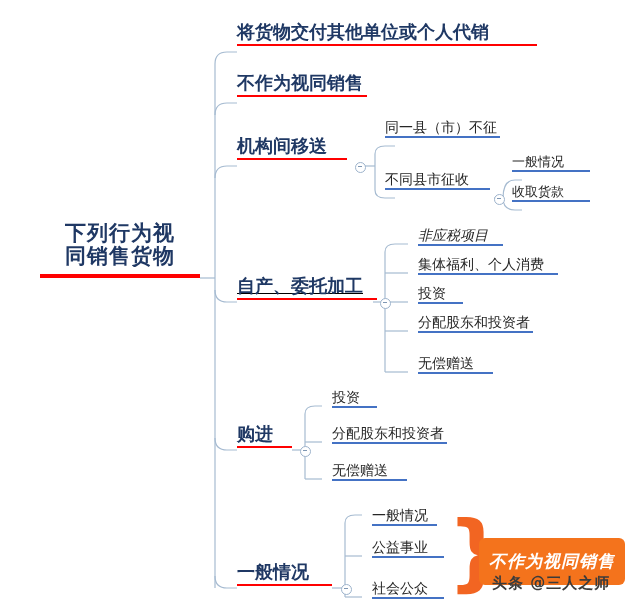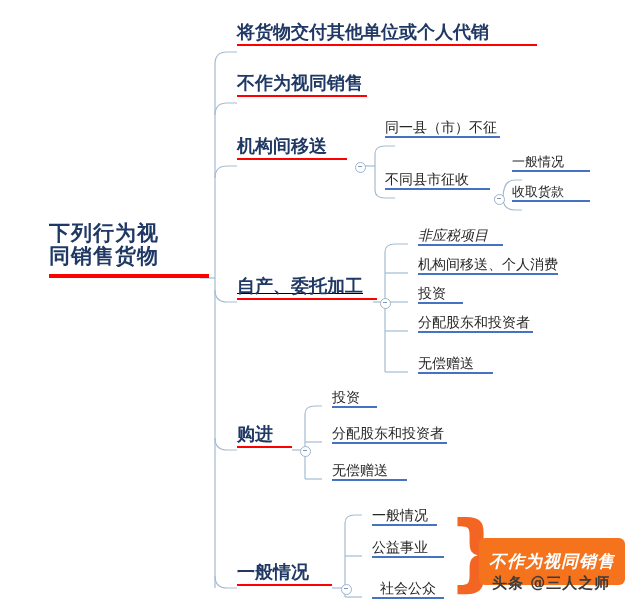--- a/index.html
+++ b/index.html
@@ -11,21 +11,21 @@
     position:relative;
   }
   #canvas{position:absolute;left:0;top:0;width:640px;height:610px;}
   svg.links{position:absolute;left:0;top:0;width:640px;height:610px;pointer-events:none;}
 
   .node{position:absolute;white-space:nowrap;}
   .node .txt{display:block;line-height:1.1;}
 
   
   .root{
-    left:49px;top:222px;width:160px;
+    left:40px;top:222px;width:160px;text-align:center;
   }
   .root .txt{
     color:#1F3864;font-weight:bold;font-size:21px;letter-spacing:1px;
   }
   .root .rule{
     height:4px;background:#FF0000;margin-top:6px;width:160px;
   }
 
   
   .main{}
@@ -162,21 +162,21 @@
     <span class="txt">自产、委托加工</span>
     <div class="rule"></div>
   </div>
   <div class="toggle" style="left:380px;top:298px;"></div>
 
   <div class="node sub" style="left:418px;top:228px;width:85px;font-style:italic;">
     <span class="txt">非应税项目</span>
     <div class="rule"></div>
   </div>
   <div class="node sub" style="left:418px;top:257px;width:140px;">
-    <span class="txt">机构间移送、个人消费</span>
+    <span class="txt">集体福利、个人消费</span>
     <div class="rule"></div>
   </div>
   <div class="node sub" style="left:418px;top:286px;width:45px;">
     <span class="txt">投资</span>
     <div class="rule"></div>
   </div>
   <div class="node sub" style="left:418px;top:315px;width:115px;">
     <span class="txt">分配股东和投资者</span>
     <div class="rule"></div>
   </div>
@@ -211,21 +211,21 @@
   <div class="toggle" style="left:341px;top:584px;"></div>
 
   <div class="node sub" style="left:372px;top:508px;width:65px;">
     <span class="txt">一般情况</span>
     <div class="rule"></div>
   </div>
   <div class="node sub" style="left:372px;top:540px;width:72px;">
     <span class="txt">公益事业</span>
     <div class="rule"></div>
   </div>
-  <div class="node sub" style="left:372px;top:581px;width:72px;text-align:center;">
+  <div class="node sub" style="left:372px;top:581px;width:72px;">
     <span class="txt">社会公众</span>
     <div class="rule"></div>
   </div>
 
   <div class="brace" style="left:447px;top:510px;font-size:84px;">}</div>
 
   <div class="badge" style="left:479px;top:538px;">不作为视同销售</div>
 
   <div class="watermark" style="left:492px;top:574px;">头条 @三人之师</div>
 

